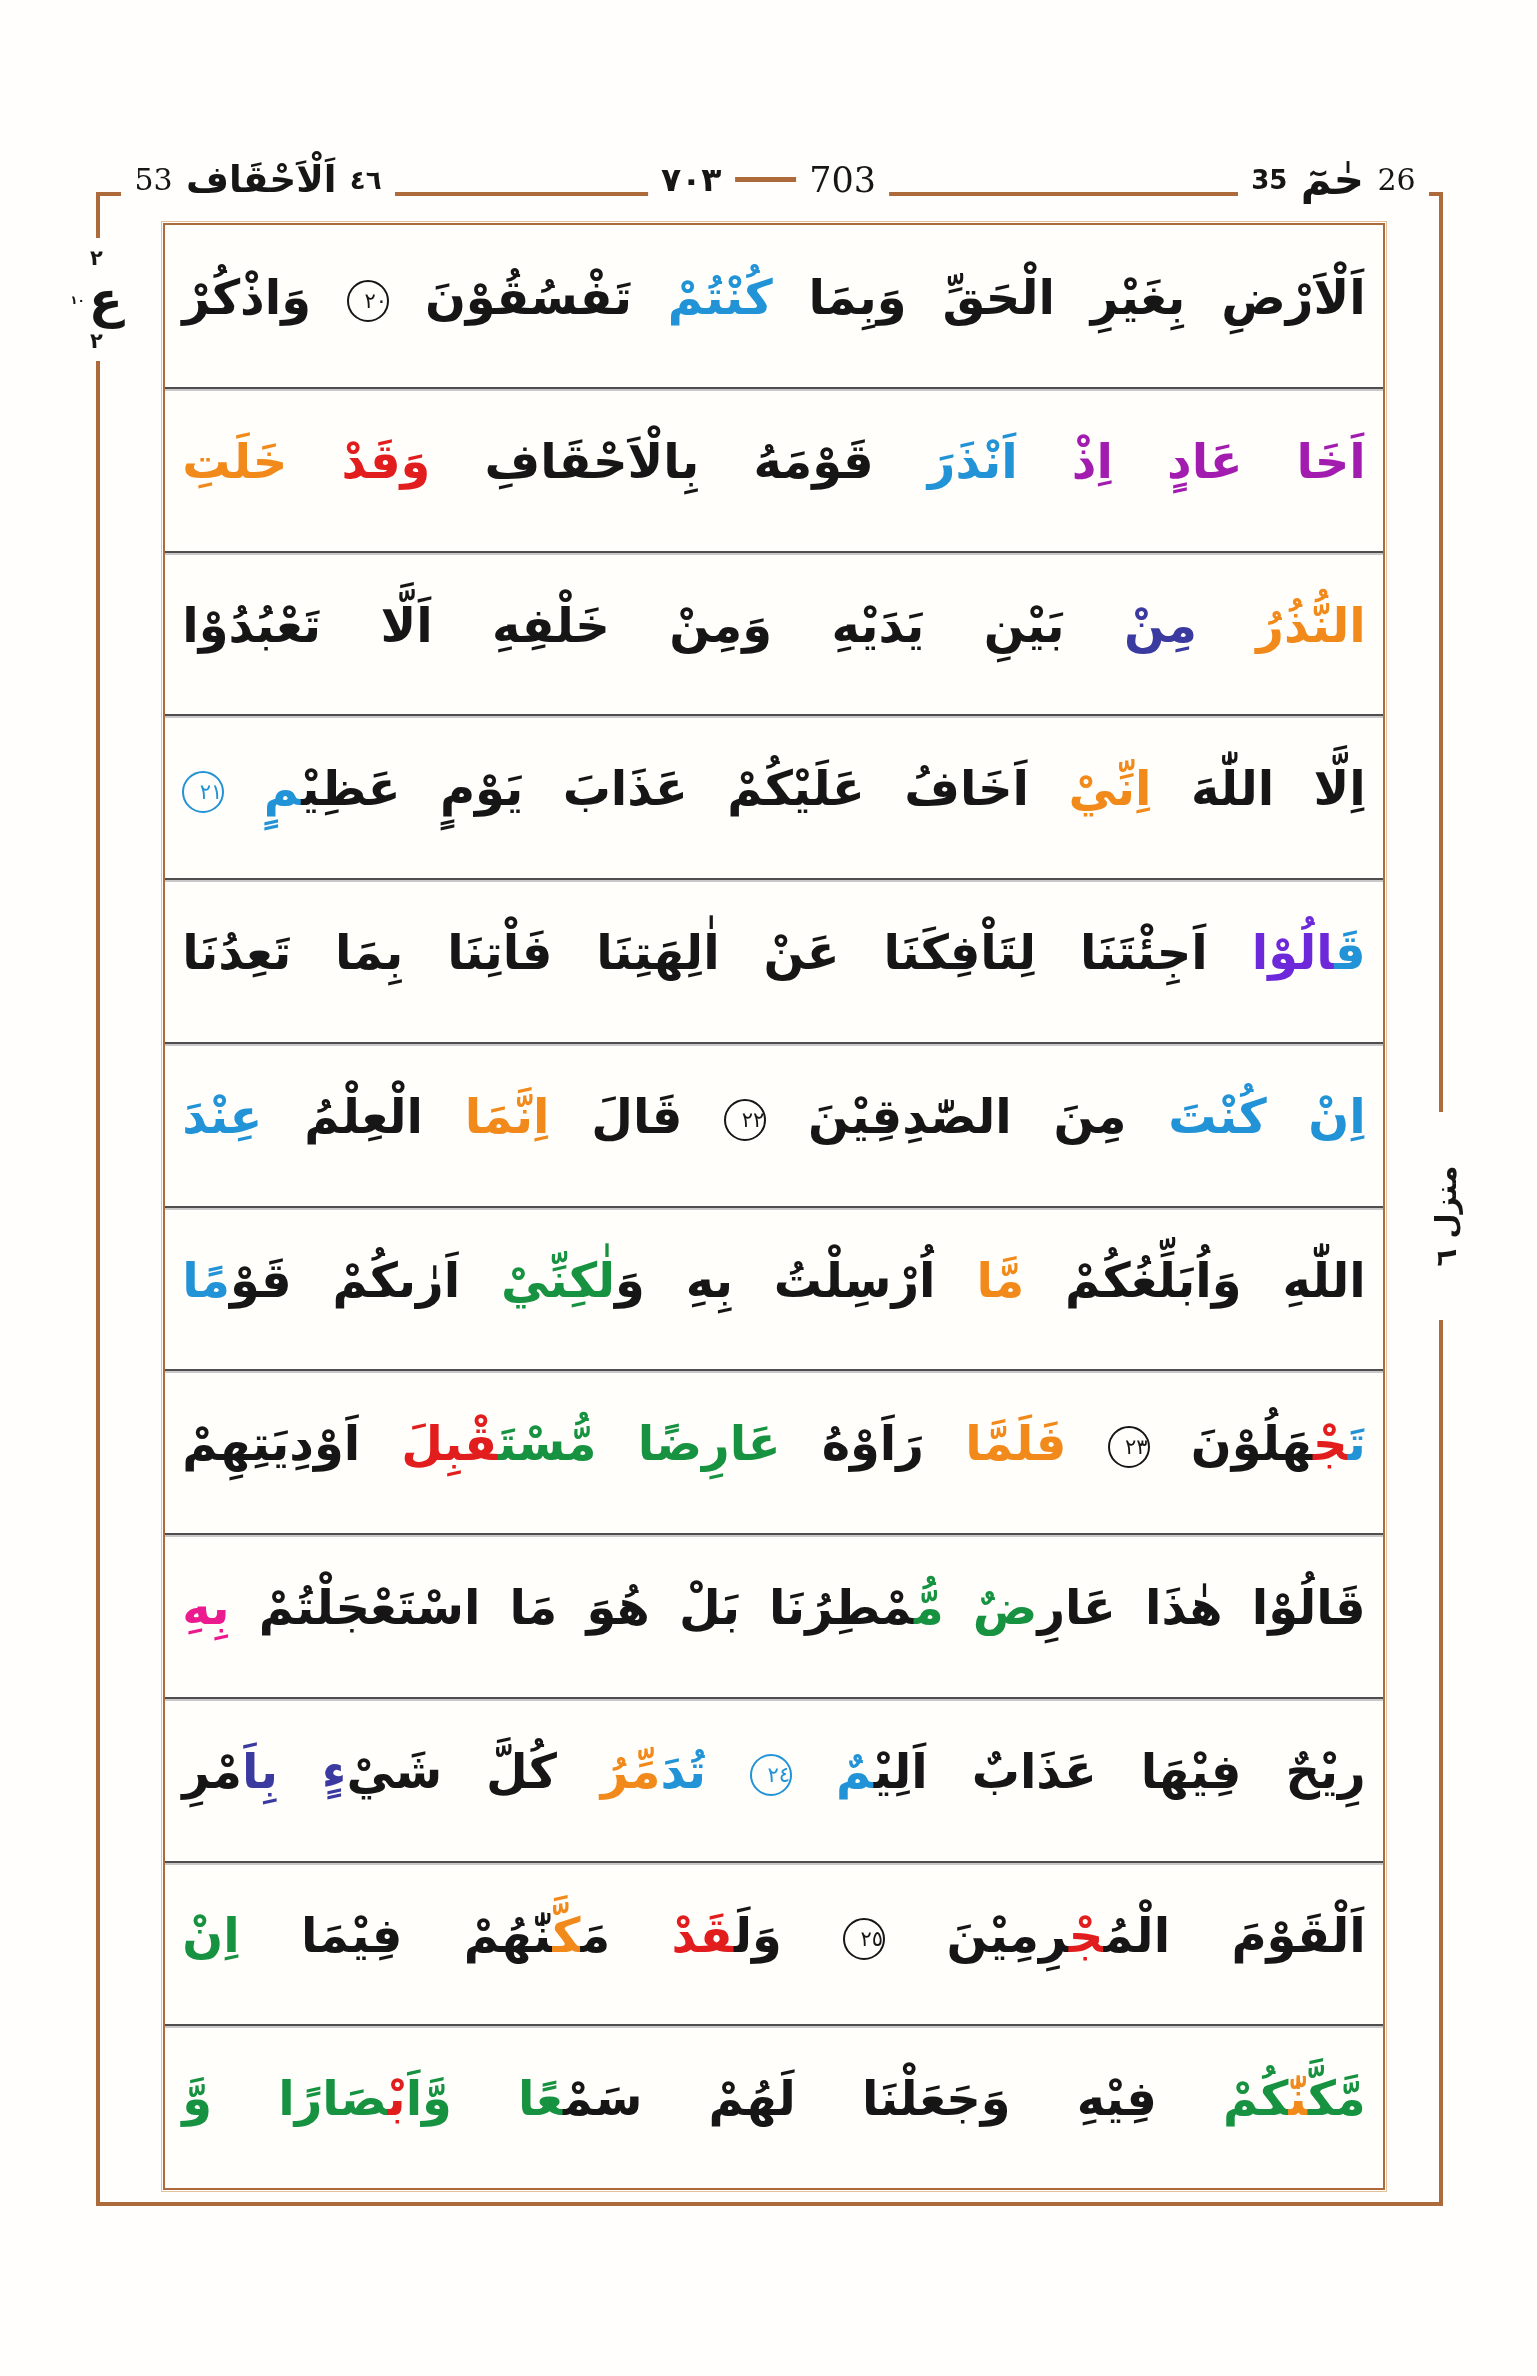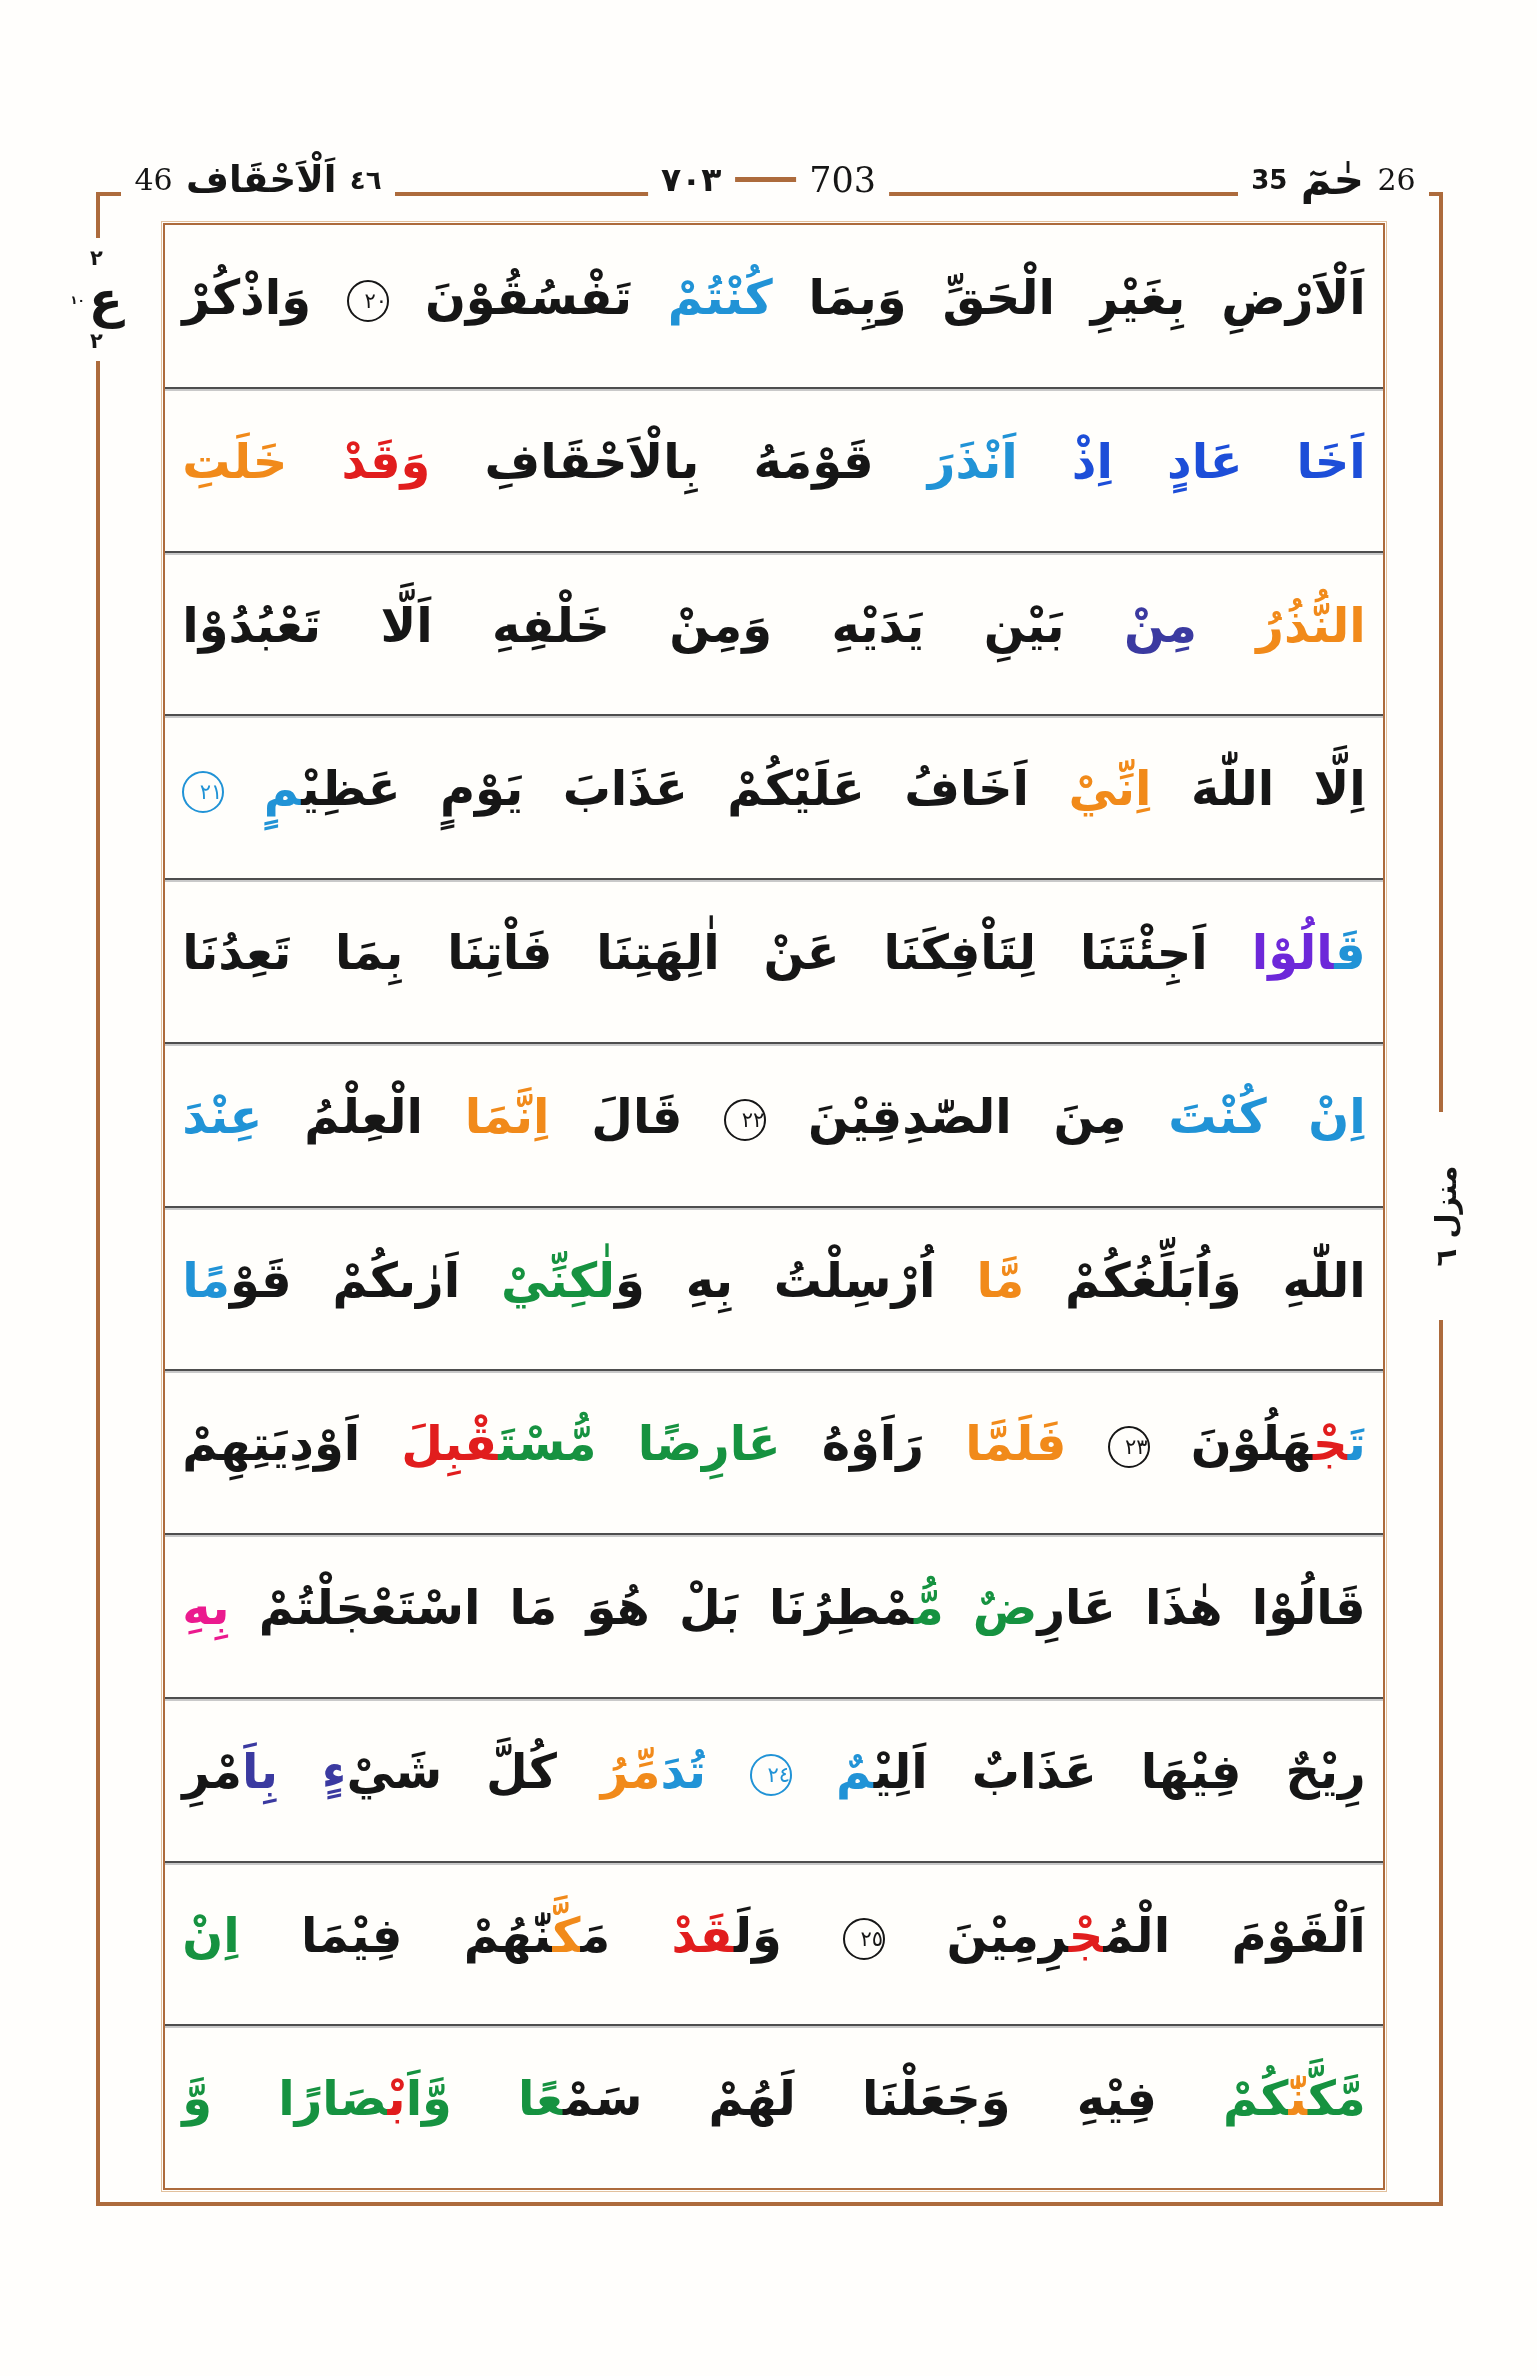--- a/index.html
+++ b/index.html
@@ -49,21 +49,21 @@
     color:#161616;direction:rtl;}
 </style>
 </head>
 <body>
 
 <div class="page">
 
   <div class="frame-outer"></div>
 
   <div class="hdr-group hdr-left">
-    <span class="hdr-num-lat">46</span>
+    <span class="hdr-num-lat">53</span>
     <span class="hdr-name">اَلْاَحْقَاف</span>
     <span class="hdr-num-sm">٤٦</span>
   </div>
 
   <div class="hdr-group hdr-center">
     <span class="hdr-num-sm" style="font-size:33px;">٧٠٣</span>
     <span class="mini-line"></span>
     <span class="hdr-num-lat" style="font-size:35px;">703</span>
   </div>
 
@@ -82,21 +82,21 @@
     <span class="sm">٢</span>
   </div>
 
   <div class="manzil">
     <span class="rot">منزل ٦</span>
   </div>
 
   <div class="frame-inner">
     <div class="rows">
         <div class="row"><span class="seg" style="color: rgb(22, 22, 22);">اَلْاَرْضِ بِغَيْرِ الْحَقِّ وَبِمَا</span> <span class="seg" style="color: rgb(33, 147, 214);">كُنْتُمْ</span> <span class="seg" style="color: rgb(22, 22, 22);">تَفْسُقُوْنَ</span> <span class="vb" style="color: rgb(22, 22, 22); border-color: rgb(22, 22, 22);">٢٠</span> <span class="seg" style="color: rgb(22, 22, 22);">وَاذْكُرْ</span></div>
-        <div class="row"><span class="seg" style="color: #1d4ed8;">اَخَا عَادٍ اِذْ</span> <span class="seg" style="color: rgb(33, 147, 214); margin-top: 33px;">اَنْذَرَ</span> <span class="seg" style="color: rgb(22, 22, 22);">قَوْمَهُ بِالْاَحْقَافِ</span> <span class="seg" style="color: rgb(225, 29, 29);">وَقَدْ</span> <span class="seg" style="color: rgb(241, 138, 26);">خَلَتِ</span></div>
+        <div class="row"><span class="seg" style="color: #a21caf;">اَخَا عَادٍ اِذْ</span> <span class="seg" style="color: rgb(33, 147, 214); margin-top: 33px;">اَنْذَرَ</span> <span class="seg" style="color: rgb(22, 22, 22);">قَوْمَهُ بِالْاَحْقَافِ</span> <span class="seg" style="color: rgb(225, 29, 29);">وَقَدْ</span> <span class="seg" style="color: rgb(241, 138, 26);">خَلَتِ</span></div>
         <div class="row"><span class="seg" style="color: rgb(241, 138, 26);">النُّذُرُ</span> <span class="seg" style="color: rgb(59, 58, 160);">مِنْ</span> <span class="seg" style="color: rgb(22, 22, 22);">بَيْنِ يَدَيْهِ وَمِنْ خَلْفِهِ اَلَّا تَعْبُدُوْا</span></div>
         <div class="row"><span class="seg" style="color: rgb(22, 22, 22);">اِلَّا اللّٰهَ</span> <span class="seg" style="color: rgb(241, 138, 26);">اِنِّيْ</span> <span class="seg" style="color: rgb(22, 22, 22);">اَخَافُ عَلَيْكُمْ عَذَابَ يَوْمٍ</span> <span class="seg" style="color: rgb(22, 22, 22);">عَظِيْ‍</span><span class="seg" style="color: rgb(33, 147, 214);">‍مٍ</span> <span class="vb" style="color: rgb(33, 147, 214); border-color: rgb(33, 147, 214);">٢١</span></div>
         <div class="row"><span class="seg" style="color: rgb(33, 147, 214);">قَ‍</span><span class="seg" style="color: #6d28d9;">‍الُوْا</span> <span class="seg" style="color: rgb(22, 22, 22);">اَجِئْتَنَا لِتَاْفِكَنَا عَنْ اٰلِهَتِنَا فَاْتِنَا بِمَا تَعِدُنَا</span></div>
         <div class="row"><span class="seg" style="color: rgb(33, 147, 214);">اِنْ كُنْتَ</span> <span class="seg" style="color: rgb(22, 22, 22);">مِنَ الصّٰدِقِيْنَ</span> <span class="vb" style="color: rgb(22, 22, 22); border-color: rgb(22, 22, 22);">٢٢</span> <span class="seg" style="color: rgb(22, 22, 22);">قَالَ</span> <span class="seg" style="color: rgb(241, 138, 26);">اِنَّمَا</span> <span class="seg" style="color: rgb(22, 22, 22);">الْعِلْمُ</span> <span class="seg" style="color: rgb(33, 147, 214);">عِنْدَ</span></div>
         <div class="row"><span class="seg" style="color: rgb(22, 22, 22);">اللّٰهِ وَاُبَلِّغُكُمْ</span> <span class="seg" style="color: rgb(241, 138, 26);">مَّا</span> <span class="seg" style="color: rgb(22, 22, 22);">اُرْسِلْتُ بِهِ وَ</span><span class="seg" style="color: rgb(22, 146, 64);">لٰكِنِّيْ</span> <span class="seg" style="color: rgb(22, 22, 22);">اَرٰىكُمْ قَوْ</span><span class="seg" style="color: rgb(33, 147, 214);">مًا</span></div>
         <div class="row"><span class="seg" style="color: rgb(33, 147, 214);">تَ‍</span><span class="seg" style="color: rgb(225, 29, 29);">‍جْ‍</span><span class="seg" style="color: rgb(22, 22, 22);">‍هَلُوْنَ</span> <span class="vb" style="color: rgb(22, 22, 22); border-color: rgb(22, 22, 22);">٢٣</span> <span class="seg" style="color: rgb(241, 138, 26);">فَلَمَّا</span> <span class="seg" style="color: rgb(22, 22, 22);">رَاَوْهُ</span> <span class="seg" style="color: rgb(22, 146, 64);">عَارِضًا</span> <span class="seg" style="color: rgb(22, 146, 64);">مُّسْتَ‍</span><span class="seg" style="color: rgb(225, 29, 29);">‍قْبِلَ</span> <span class="seg" style="color: rgb(22, 22, 22);">اَوْدِيَتِهِمْ</span></div>
         <div class="row"><span class="seg" style="color: rgb(22, 22, 22);">قَالُوْا هٰذَا عَارِ</span><span class="seg" style="color: rgb(22, 146, 64);">ضٌ</span> <span class="seg" style="color: rgb(22, 146, 64);">مُّ‍</span><span class="seg" style="color: rgb(22, 22, 22); margin-top: 20px;">‍مْطِرُنَا بَلْ هُوَ مَا اسْتَعْجَلْتُمْ</span> <span class="seg" style="color: rgb(235, 26, 142);">بِهِ</span></div>
         <div class="row"><span class="seg" style="color: rgb(22, 22, 22);">رِيْحٌ فِيْهَا عَذَابٌ اَلِيْ‍</span><span class="seg" style="color: rgb(33, 147, 214);">‍مٌ</span> <span class="vb" style="color: rgb(33, 147, 214); border-color: rgb(33, 147, 214);">٢٤</span> <span class="seg" style="color: rgb(33, 147, 214);">تُدَ</span><span class="seg" style="color: rgb(241, 138, 26);">مِّرُ</span> <span class="seg" style="color: rgb(22, 22, 22);">كُلَّ شَيْ</span><span class="seg" style="color: rgb(59, 58, 160);">ءٍ</span> <span class="seg" style="color: rgb(59, 58, 160);">بِاَ</span><span class="seg" style="color: rgb(22, 22, 22);">مْرِ</span></div>
         <div class="row"><span class="seg" style="color: rgb(22, 22, 22);">اَلْقَوْمَ الْمُ‍</span><span class="seg" style="color: rgb(225, 29, 29);">‍جْ‍</span><span class="seg" style="color: rgb(22, 22, 22);">‍رِمِيْنَ</span> <span class="vb" style="color: rgb(22, 22, 22); border-color: rgb(22, 22, 22);">٢٥</span> <span class="seg" style="color: rgb(22, 22, 22);">وَلَ‍</span><span class="seg" style="color: rgb(225, 29, 29);">‍قَدْ</span> <span class="seg" style="color: rgb(22, 22, 22);">مَ‍</span><span class="seg" style="color: rgb(241, 138, 26);">‍كَّ‍</span><span class="seg" style="color: rgb(22, 22, 22);">‍نّٰهُمْ</span> <span class="seg" style="color: rgb(22, 22, 22);">فِيْمَا</span> <span class="seg" style="color: rgb(22, 146, 64);">اِنْ</span></div>
         <div class="row"><span class="seg" style="color: rgb(22, 146, 64);">مَّكَّ‍</span><span class="seg" style="color: rgb(241, 138, 26);">‍نّٰ‍</span><span class="seg" style="color: rgb(22, 146, 64);">‍كُمْ</span> <span class="seg" style="color: rgb(22, 22, 22);">فِيْهِ وَجَعَلْنَا لَهُمْ سَمْ‍</span><span class="seg" style="color: rgb(22, 146, 64);">‍عًا</span> <span class="seg" style="color: rgb(22, 146, 64);">وَّاَ</span><span class="seg" style="color: rgb(225, 29, 29);">بْ‍</span><span class="seg" style="color: rgb(22, 146, 64);">‍صَارًا</span> <span class="seg" style="color: rgb(22, 146, 64);">وَّ</span></div>

